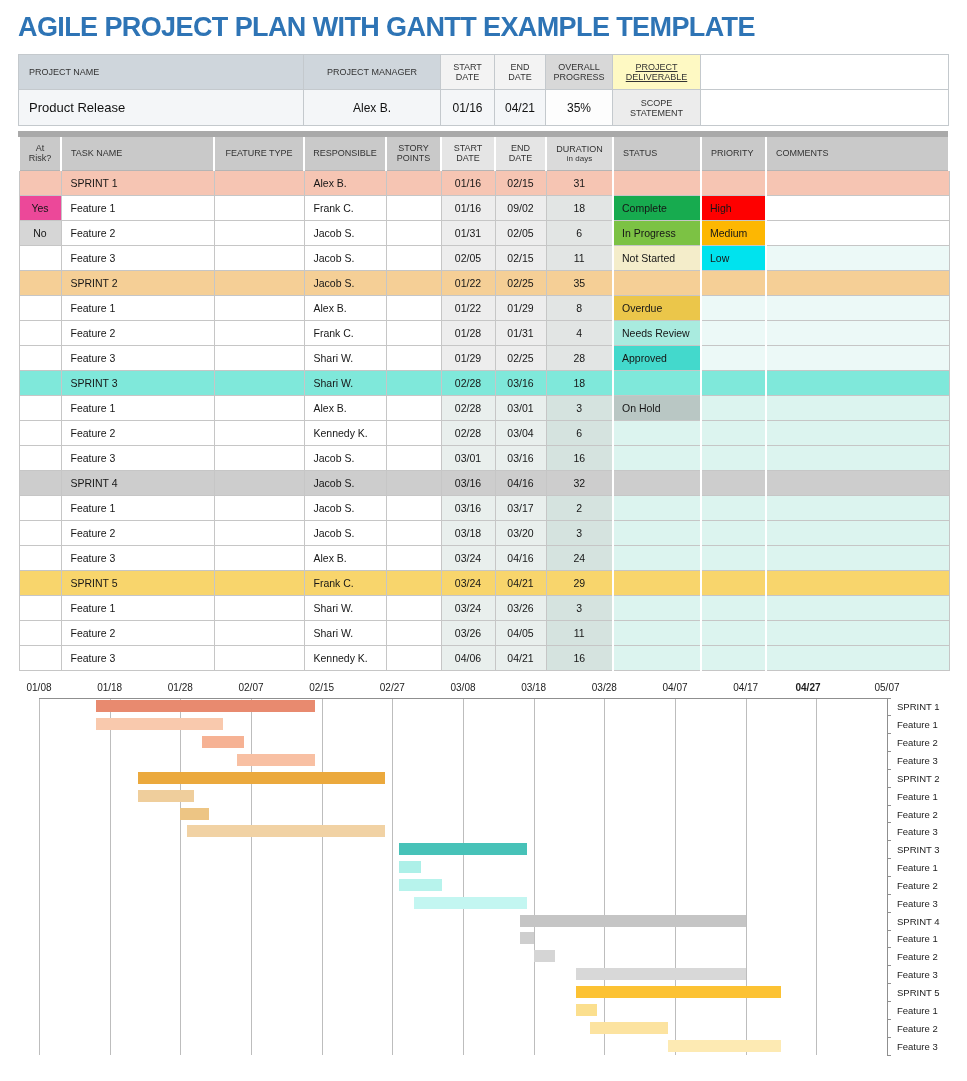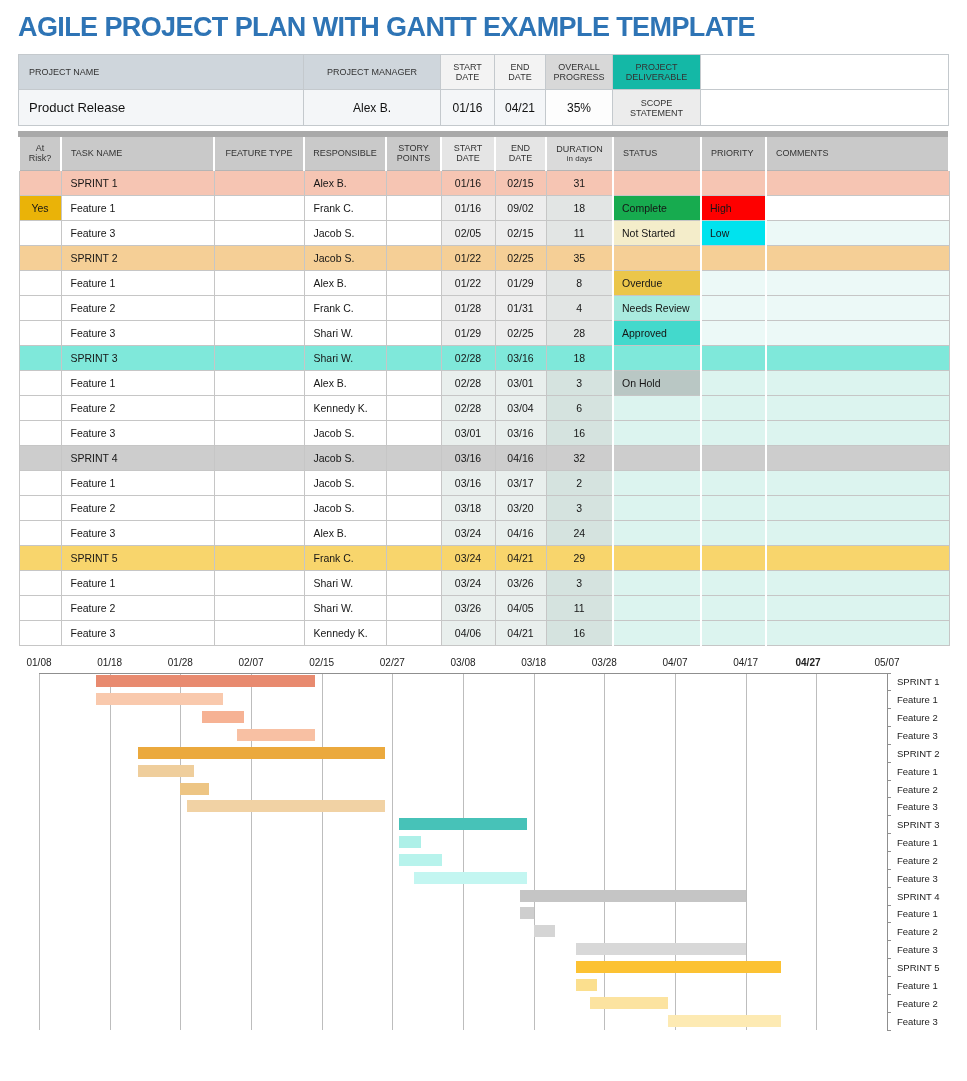--- a/index.html
+++ b/index.html
@@ -10,21 +10,21 @@
   h1 { margin:0 0 11px 0; font-size:27px; font-weight:bold; color:#2e74b5; letter-spacing:-0.6px; white-space:nowrap; }
 
   
   table { border-collapse:collapse; table-layout:fixed; }
   .summary { width:930px; }
   .summary th, .summary td { border:1px solid #c4c9cd; overflow:hidden; }
   .summary th { height:35px; background:#cfd6dc; font-weight:normal; font-size:9px; color:#333; text-align:center; white-space:pre-line; }
   .summary th.th-name { text-align:left; padding-left:10px; }
   .summary th.th-light { background:#f3f3f3; }
   .summary th.th-mid { background:#d8d8d8; }
-  .summary th.th-soft { background:#14b8a6; }
+  .summary th.th-soft { background:#fef9c3;text-decoration:underline; }
   .summary th.th-empty { background:#fff; }
   .summary td { height:36px; background:#f4f6f8; font-size:12px; color:#111; text-align:center; white-space:pre-line; }
   .summary td.v-name { text-align:left; padding-left:10px; font-size:13px; }
   .summary td.v-prog { background:#fdfdfd; }
   .summary td.v-scope { background:#ececec; font-size:9px; color:#333; }
   .summary td.v-empty { background:#fff; }
 
   .divider { width:930px; height:6px; background:#a9a9a9; margin-top:5px; }
 
   
@@ -143,30 +143,43 @@
       <td class="c-resp" style="background: rgb(246, 197, 179);">Alex B.</td>
       <td class="c-story" style="background: rgb(246, 197, 179);"></td>
       <td class="c-start" style="background: rgb(246, 197, 179);">01/16</td>
       <td class="c-end" style="background: rgb(246, 197, 179);">02/15</td>
       <td class="c-dur" style="background: rgb(246, 197, 179);">31</td>
       <td class="c-status" style="background: rgb(246, 197, 179);"></td>
       <td class="c-prio" style="background: rgb(246, 197, 179);"></td>
       <td class="c-comm" style="background: rgb(246, 197, 179);"></td>
     </tr>
         <tr>
-      <td class="c-risk" style="background: #eab308;">Yes</td>
+      <td class="c-risk" style="background: #ec4899;">Yes</td>
       <td class="c-task">Feature 1</td>
       <td class="c-feat"></td>
       <td class="c-resp">Frank C.</td>
       <td class="c-story"></td>
       <td class="c-start">01/16</td>
       <td class="c-end">09/02</td>
       <td class="c-dur">18</td>
       <td class="c-status" style="background: rgb(23, 171, 79);">Complete</td>
       <td class="c-prio" style="background: rgb(254, 0, 0);">High</td>
+      <td class="c-comm"></td>
+    </tr>
+        <tr>
+      <td class="c-risk" style="background: rgb(214, 214, 214);">No</td>
+      <td class="c-task">Feature 2</td>
+      <td class="c-feat"></td>
+      <td class="c-resp">Jacob S.</td>
+      <td class="c-story"></td>
+      <td class="c-start">01/31</td>
+      <td class="c-end">02/05</td>
+      <td class="c-dur">6</td>
+      <td class="c-status" style="background: rgb(124, 194, 68);">In Progress</td>
+      <td class="c-prio" style="background: rgb(253, 183, 2);">Medium</td>
       <td class="c-comm"></td>
     </tr>
         <tr>
       <td class="c-risk"></td>
       <td class="c-task">Feature 3</td>
       <td class="c-feat"></td>
       <td class="c-resp">Jacob S.</td>
       <td class="c-story"></td>
       <td class="c-start">02/05</td>
       <td class="c-end">02/15</td>

